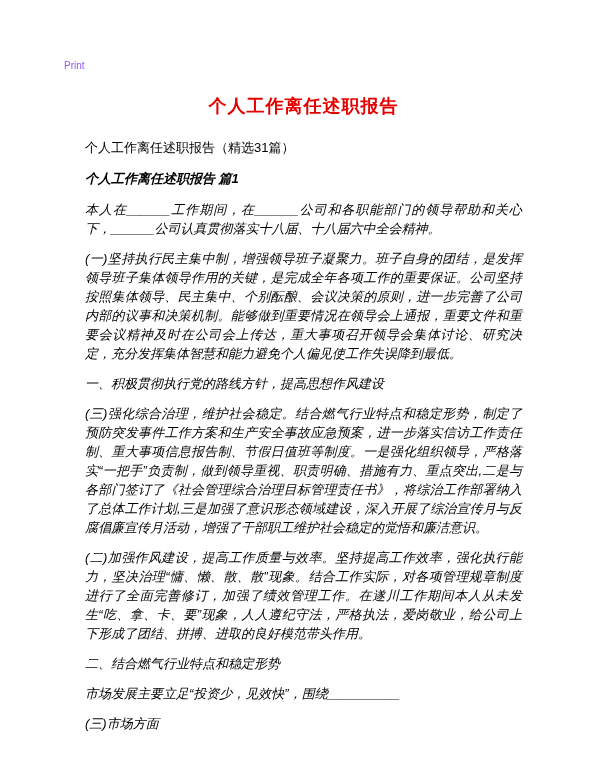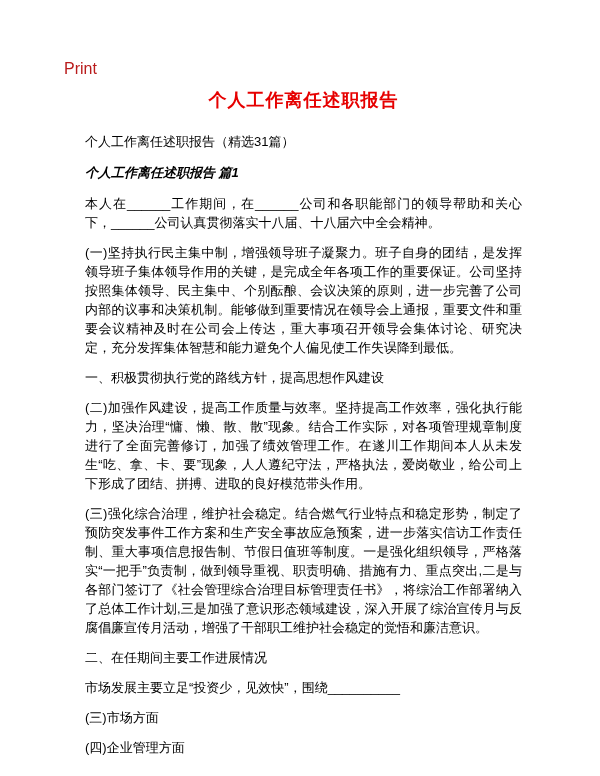--- a/index.html
+++ b/index.html
@@ -15,74 +15,74 @@
   .page {
     position: relative;
     width: 600px;
     height: 776px;
     background: #ffffff;
   }
   .print {
     position: absolute;
     left: 64px;
     top: 60px;
-    font-size: 16px;
-    color: #b91c1c;
+    font-size: 10px;
+    color: #8b5cf6;
     cursor: pointer;
   }
   .content {
     position: absolute;
     left: 85px;
     right: 78px;
     top: 86px;
   }
   .title {
     color: var(--title-red, #e60000);
     text-align: center;
     font-size: 18px;
     font-weight: bold;
-    margin: 2px 0 20px 0;
+    margin: 8px 0 20px 0;
     letter-spacing: 1px;
   }
   .subtitle {
     font-size: 13px;
     line-height: 19px;
     margin: 8px 0 12px 0;
   }
   .article-heading {
     font-size: 13px;
     font-weight: bold;
     line-height: 19px;
     margin: 0 0 12px 0;
     font-style: italic;
   }
   p.para {
     font-size: 13px;
     line-height: 19px;
     margin: 0 0 11px 0;
     text-align: justify;
     word-break: break-all;
+    font-style: italic;
   }
 </style>
 </head>
 <body>
 
 <div class="page">
   <div class="print">Print</div>
 
   <div class="content">
     <h1 class="title">个人工作离任述职报告</h1>
 
     <div class="subtitle">个人工作离任述职报告（精选31篇）</div>
 
     <div class="article-heading">个人工作离任述职报告 篇1</div>
 
     <p class="para">本人在______工作期间，在______公司和各职能部门的领导帮助和关心下，______公司认真贯彻落实十八届、十八届六中全会精神。</p>
     <p class="para">(一)坚持执行民主集中制，增强领导班子凝聚力。班子自身的团结，是发挥领导班子集体领导作用的关键，是完成全年各项工作的重要保证。公司坚持按照集体领导、民主集中、个别酝酿、会议决策的原则，进一步完善了公司内部的议事和决策机制。能够做到重要情况在领导会上通报，重要文件和重要会议精神及时在公司会上传达，重大事项召开领导会集体讨论、研究决定，充分发挥集体智慧和能力避免个人偏见使工作失误降到最低。</p>
     <p class="para">一、积极贯彻执行党的路线方针，提高思想作风建设</p>
+    <p class="para">(三)强化综合治理，维护社会稳定。结合燃气行业特点和稳定形势，制定了预防突发事件工作方案和生产安全事故应急预案，进一步落实信访工作责任制、重大事项信息报告制、节假日值班等制度。一是强化组织领导，严格落实“一把手”负责制，做到领导重视、职责明确、措施有力、重点突出,二是与各部门签订了《社会管理综合治理目标管理责任书》，将综治工作部署纳入了总体工作计划,三是加强了意识形态领域建设，深入开展了综治宣传月与反腐倡廉宣传月活动，增强了干部职工维护社会稳定的觉悟和廉洁意识。</p>
     <p class="para">(二)加强作风建设，提高工作质量与效率。坚持提高工作效率，强化执行能力，坚决治理“慵、懒、散、散”现象。结合工作实际，对各项管理规章制度进行了全面完善修订，加强了绩效管理工作。在遂川工作期间本人从未发生“吃、拿、卡、要”现象，人人遵纪守法，严格执法，爱岗敬业，给公司上下形成了团结、拼搏、进取的良好模范带头作用。</p>
-    <p class="para">(三)强化综合治理，维护社会稳定。结合燃气行业特点和稳定形势，制定了预防突发事件工作方案和生产安全事故应急预案，进一步落实信访工作责任制、重大事项信息报告制、节假日值班等制度。一是强化组织领导，严格落实“一把手”负责制，做到领导重视、职责明确、措施有力、重点突出,二是与各部门签订了《社会管理综合治理目标管理责任书》，将综治工作部署纳入了总体工作计划,三是加强了意识形态领域建设，深入开展了综治宣传月与反腐倡廉宣传月活动，增强了干部职工维护社会稳定的觉悟和廉洁意识。</p>
-    <p class="para">二、在任期间主要工作进展情况</p>
+    <p class="para">二、结合燃气行业特点和稳定形势</p>
     <p class="para">市场发展主要立足“投资少，见效快”，围绕__________</p>
     <p class="para">(三)市场方面</p>
-    <p class="para">(四)企业管理方面</p>
   </div>
 </div>
 
 </body></html>

